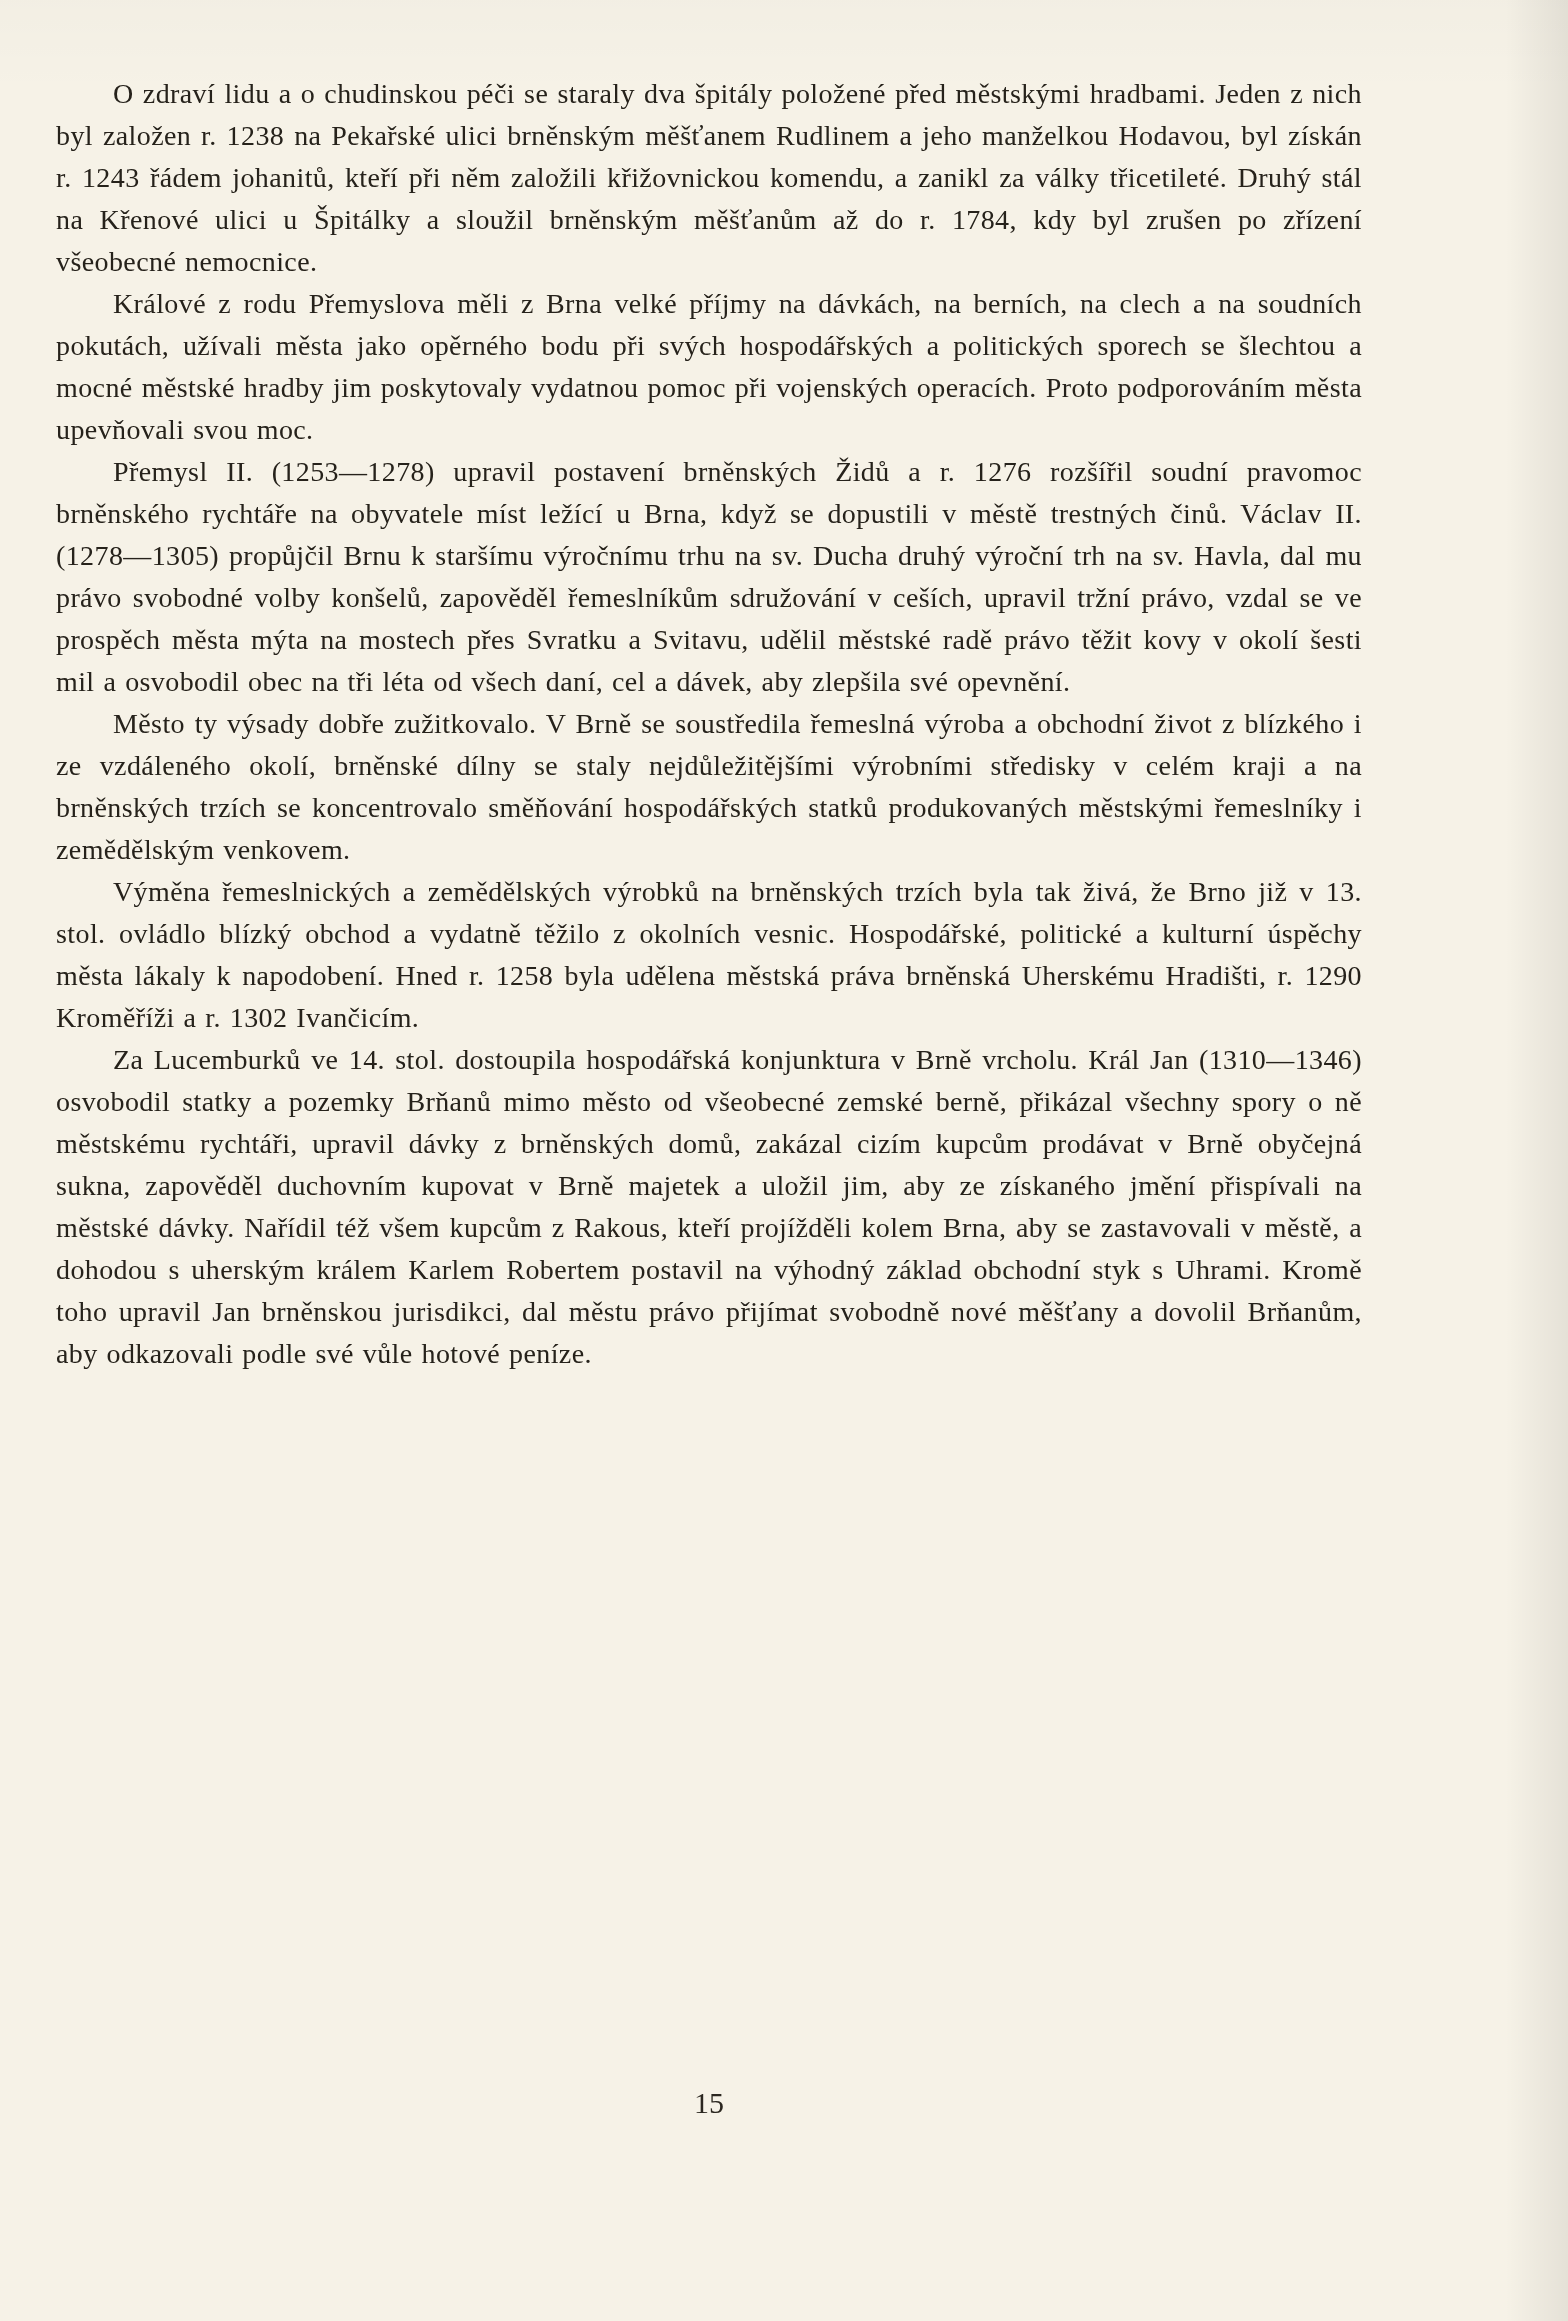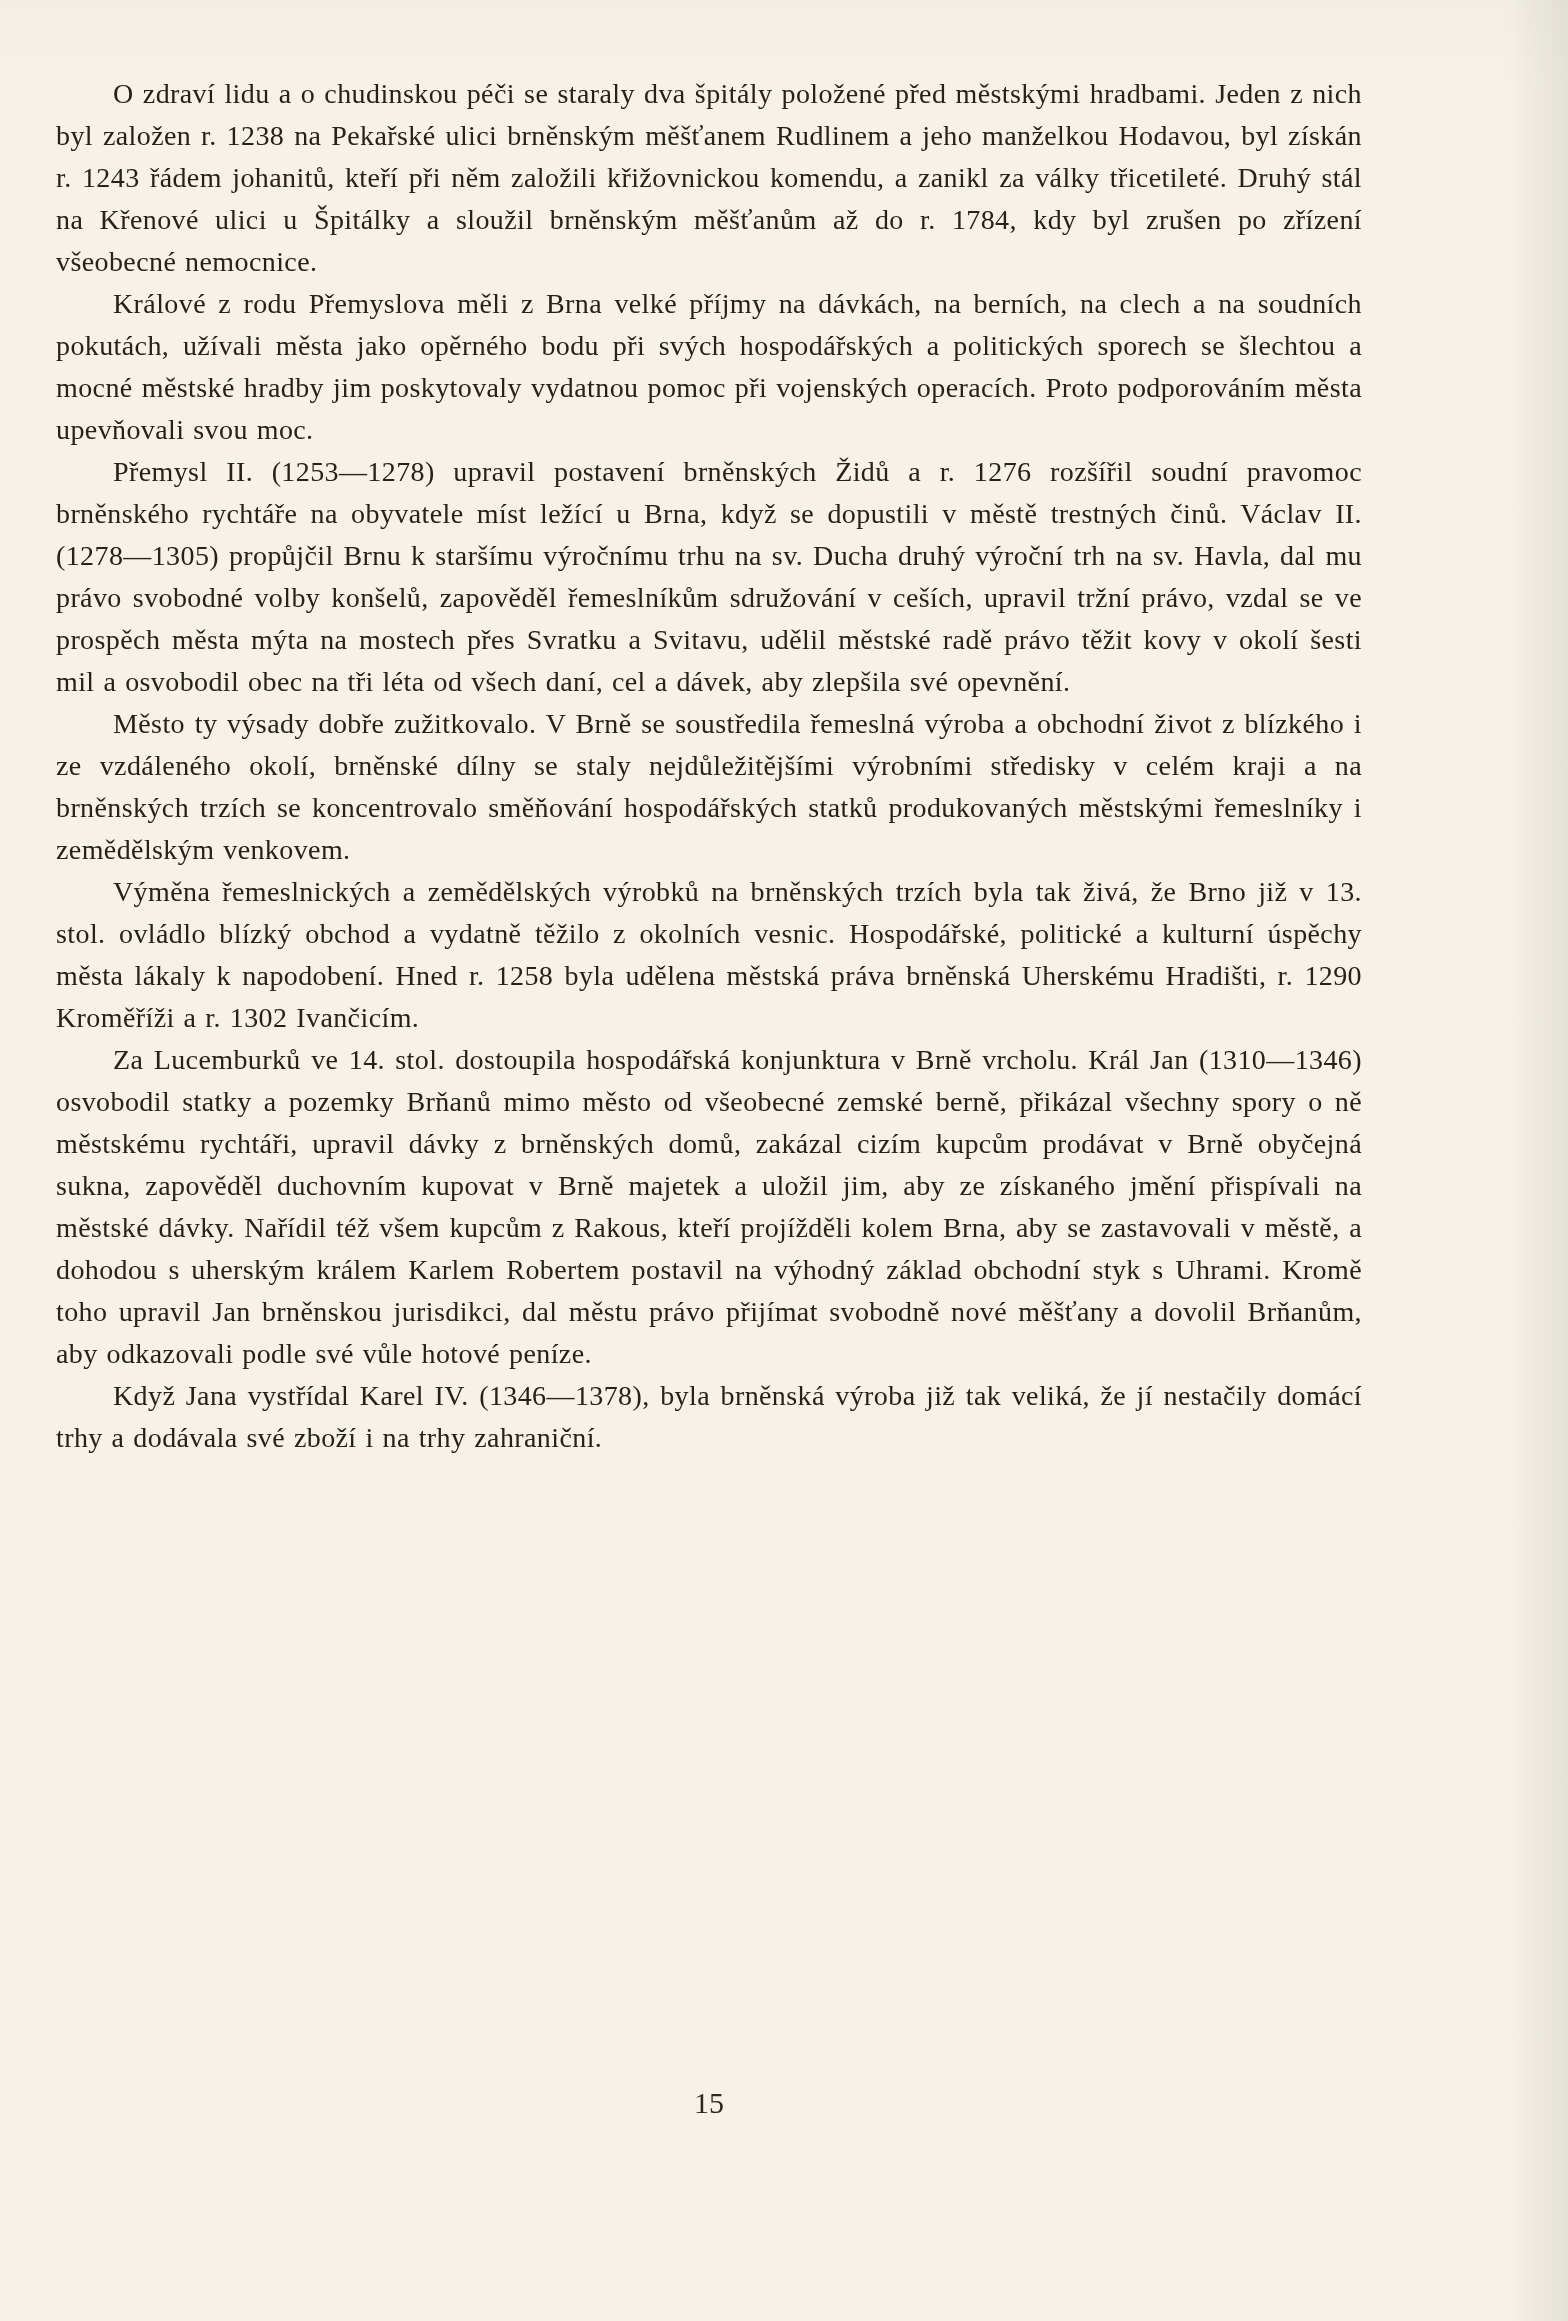--- a/index.html
+++ b/index.html
@@ -51,17 +51,16 @@
 <body>
 
 <div class="page">
   <div class="text-block">
     <p>O zdraví lidu a o chudinskou péči se staraly dva špitály položené před městskými hradbami. Jeden z nich byl založen r. 1238 na Pekařské ulici brněnským měšťanem Rudlinem a jeho manželkou Hodavou, byl získán r. 1243 řádem johanitů, kteří při něm založili křižovnickou komendu, a zanikl za války třicetileté. Druhý stál na Křenové ulici u Špitálky a sloužil brněnským měšťanům až do r. 1784, kdy byl zrušen po zřízení všeobecné nemocnice.</p>
     <p>Králové z rodu Přemyslova měli z Brna velké příjmy na dávkách, na berních, na clech a na soudních pokutách, užívali města jako opěrného bodu při svých hospodářských a politických sporech se šlechtou a mocné městské hradby jim poskytovaly vydatnou pomoc při vojenských operacích. Proto podporováním města upevňovali svou moc.</p>
     <p>Přemysl II. (1253—1278) upravil postavení brněnských Židů a r. 1276 rozšířil soudní pravomoc brněnského rychtáře na obyvatele míst ležící u Brna, když se dopustili v městě trestných činů. Václav II. (1278—1305) propůjčil Brnu k staršímu výročnímu trhu na sv. Ducha druhý výroční trh na sv. Havla, dal mu právo svobodné volby konšelů, zapověděl řemeslníkům sdružování v ceších, upravil tržní právo, vzdal se ve prospěch města mýta na mostech přes Svratku a Svitavu, udělil městské radě právo těžit kovy v okolí šesti mil a osvobodil obec na tři léta od všech daní, cel a dávek, aby zlepšila své opevnění.</p>
     <p>Město ty výsady dobře zužitkovalo. V Brně se soustředila řemeslná výroba a obchodní život z blízkého i ze vzdáleného okolí, brněnské dílny se staly nejdůležitějšími výrobními středisky v celém kraji a na brněnských trzích se koncentrovalo směňování hospodářských statků produkovaných městskými řemeslníky i zemědělským venkovem.</p>
     <p>Výměna řemeslnických a zemědělských výrobků na brněnských trzích byla tak živá, že Brno již v 13. stol. ovládlo blízký obchod a vydatně těžilo z okolních vesnic. Hospodářské, politické a kulturní úspěchy města lákaly k napodobení. Hned r. 1258 byla udělena městská práva brněnská Uherskému Hradišti, r. 1290 Kroměříži a r. 1302 Ivančicím.</p>
     <p>Za Lucemburků ve 14. stol. dostoupila hospodářská konjunktura v Brně vrcholu. Král Jan (1310—1346) osvobodil statky a pozemky Brňanů mimo město od všeobecné zemské berně, přikázal všechny spory o ně městskému rychtáři, upravil dávky z brněnských domů, zakázal cizím kupcům prodávat v Brně obyčejná sukna, zapověděl duchovním kupovat v Brně majetek a uložil jim, aby ze získaného jmění přispívali na městské dávky. Nařídil též všem kupcům z Rakous, kteří projížděli kolem Brna, aby se zastavovali v městě, a dohodou s uherským králem Karlem Robertem postavil na výhodný základ obchodní styk s Uhrami. Kromě toho upravil Jan brněnskou jurisdikci, dal městu právo přijímat svobodně nové měšťany a dovolil Brňanům, aby odkazovali podle své vůle hotové peníze.</p>
-    <p>Když Jana vystřídal Karel IV. (1346—1378), byla brněnská výroba již tak veliká, že jí nestačily domácí trhy a dodávala své zboží i na trhy zahraniční.</p>
   </div>
   <div class="page-number">15</div>
 </div>
 
 
 </body></html>

